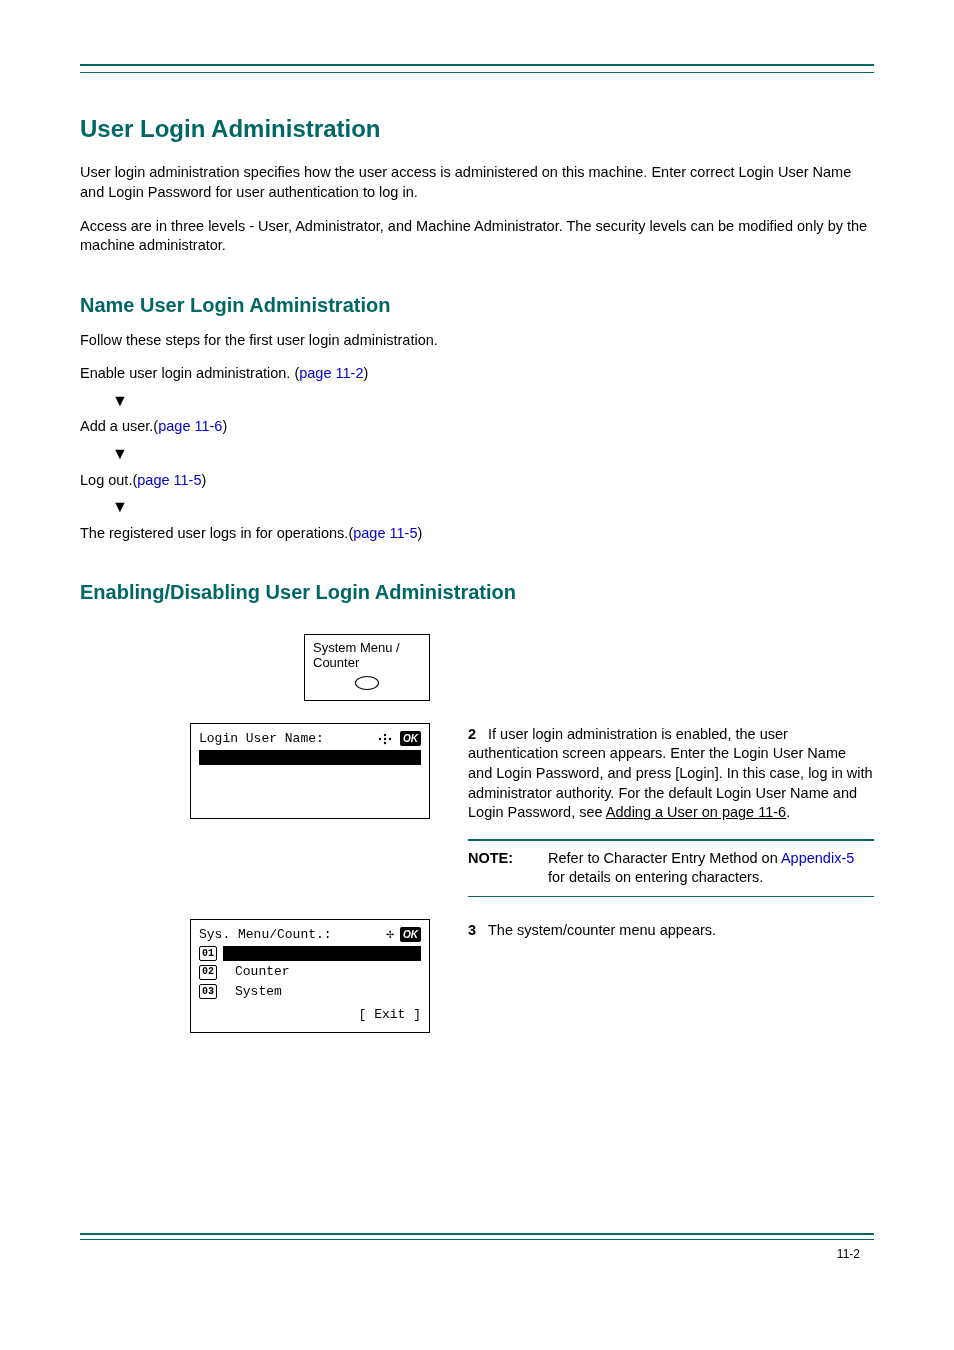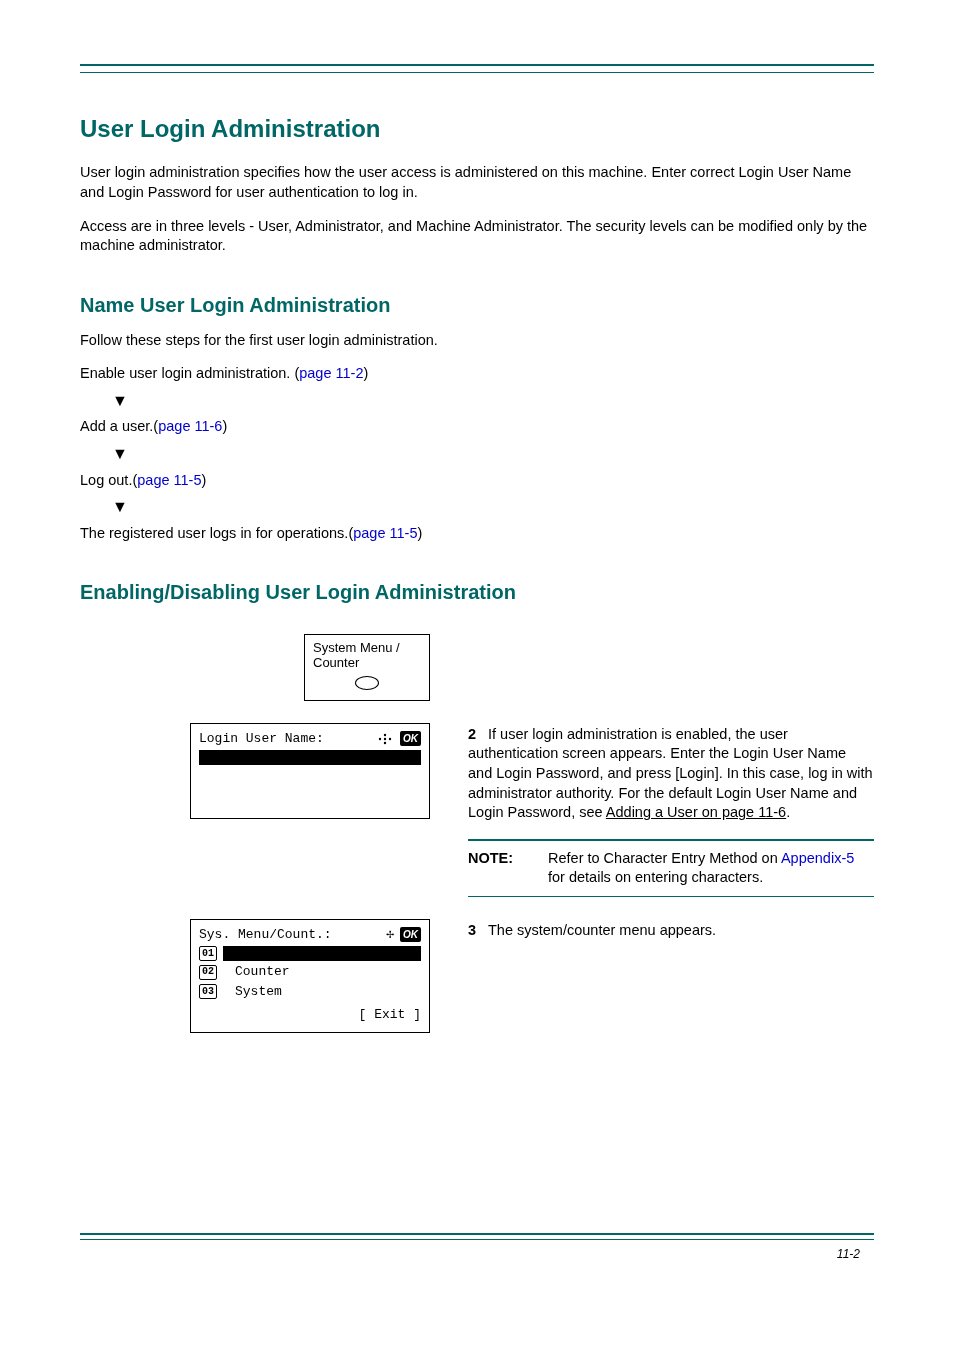--- a/index.html
+++ b/index.html
@@ -157,21 +157,20 @@
     width: 54px;
     flex-shrink:0;
   }
   .underline { text-decoration: underline; }
   .footer {
     margin-top: 200px;
   }
   .footer-hr1 { border:none; border-top:2px solid #006666; }
   .footer-hr2 { border:none; border-top:1px solid #006666; margin-top:4px; margin-bottom:6px;}
   .footer-text {
-    font-style: italic;
     font-size: 12px;
     text-align: right;
     padding-right: 14px;
   }
   svg.dots { width:18px; height:14px; }
 </style>
 </head>
 <body>
 
 <div class="page">

